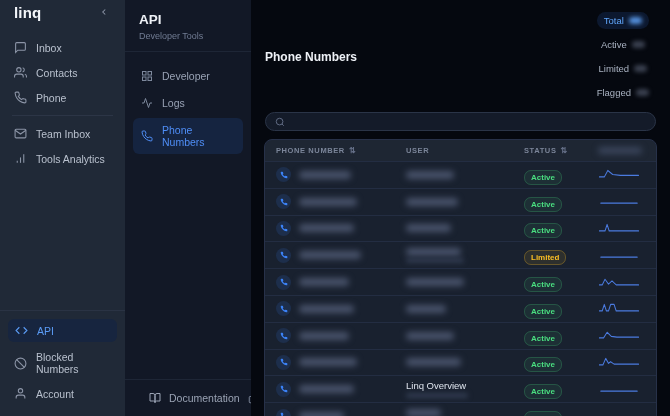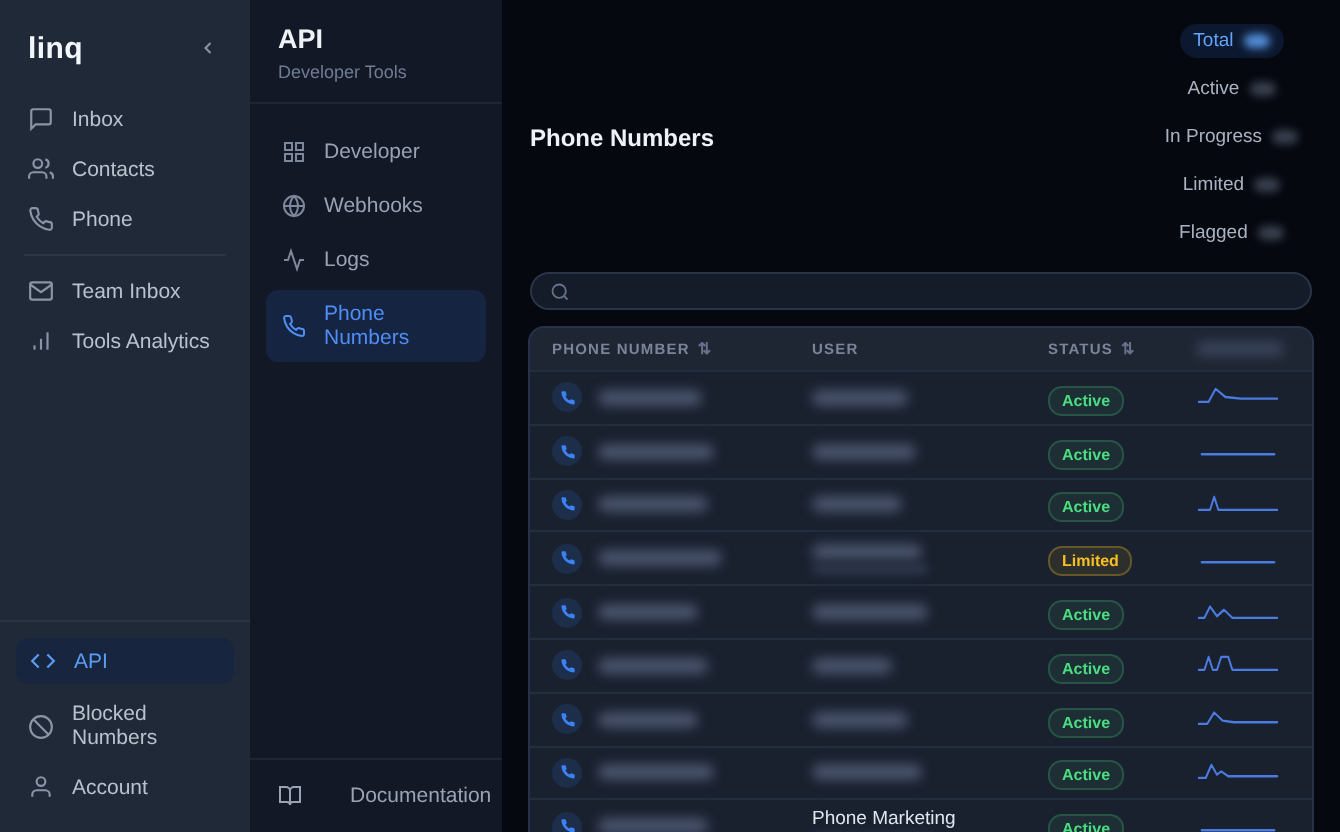--- a/index.html
+++ b/index.html
@@ -10,21 +10,21 @@
     -webkit-font-smoothing:antialiased;
   }
   .icon { display:inline-flex; align-items:center; justify-content:center; flex:0 0 auto; }
   .icon svg { display:block; }
 
   
   .sidebar {
     position:absolute; left:0; top:0; width:125px; height:416px;
     background:#202937; display:flex; flex-direction:column;
   }
-  .logo-row { display:flex; align-items:center; justify-content:space-between; padding:16px 13px 6px 14px; }
+  .logo-row { display:flex; align-items:center; justify-content:space-between; padding:4px 13px 6px 14px; }
   .logo { font-size:15px; font-weight:bold; color:#f3f6fa; letter-spacing:.2px; }
   .collapse-btn { color:#8b94a6; font-size:12px; line-height:1; cursor:pointer; padding:1px 3px; }
   .s-nav { margin-top:8px; }
   .s-item { display:flex; align-items:center; gap:9px; padding:6px 14px; color:#b9c1ce; font-size:10.5px; cursor:pointer; }
   .s-item .icon { color:#8b94a6; }
   .s-divider { height:1px; background:#2c3546; margin:5px 12px; }
   .s-spacer { flex:1; }
   .s-bottom { padding-bottom:10px; }
   .s-bottom .s-divider { margin:0 0 8px 0; background:#2a3344; }
   .s-item.active {
@@ -42,21 +42,21 @@
   .p-title { font-size:13.5px; font-weight:bold; color:#eef1f6; }
   .p-subtitle { font-size:9px; color:#717c93; margin-top:4px; }
   .p-divider { height:1px; background:#1e2636; }
   .p-nav { padding:12px 8px 0 8px; }
   .p-item { display:flex; align-items:center; gap:9px; padding:6px 8px; margin-bottom:3px; border-radius:6px; color:#98a2b4; font-size:10.5px; cursor:pointer; }
   .p-item .icon { color:#7d889c; }
   .p-item.active { background:#152440; color:#4f8ef7; }
   .p-item.active .icon { color:#4f8ef7; }
   .p-spacer { flex:1; }
   .p-footer { border-top:1px solid #1e2636; }
-  .doc-item { display:flex; align-items:flex-end; gap:24px; padding:12px 14px; color:#9aa3b4; font-size:10.5px; cursor:pointer; }
+  .doc-item { display:flex; align-items:flex-end; gap:8px; padding:12px 24px; color:#9aa3b4; font-size:10.5px; cursor:pointer; }
   .doc-item .external { margin-left:auto; color:#8b95a8; }
 
   
   .main { position:absolute; left:251px; top:0; width:419px; height:416px; background:#05080f; }
   .main-header { display:flex; align-items:center; justify-content:space-between; padding:12px 14px 4px 14px; }
   .page-title { font-size:12px; font-weight:bold; color:#eef1f6; }
   .tabs { display:flex; align-items:center; gap:7px;flex-direction:column; }
   .tab { display:flex; align-items:center; gap:5px; padding:3px 7px; border-radius:10px; font-size:9.5px; color:#aab3c2; cursor:pointer; white-space:nowrap; }
   .tab.active { background:rgba(59,130,246,.14); color:#60a5fa; }
   .count-blob { width:13px; height:7px; border-radius:3.5px; background:rgba(122,134,158,.45); filter:blur(2px); }
@@ -227,30 +227,20 @@
               <rect x="14" y="3" width="7" height="7"></rect>
               <rect x="14" y="14" width="7" height="7"></rect>
               <rect x="3" y="14" width="7" height="7"></rect>
             </svg>
         </span>
         <span>Developer</span>
       </div>
       <div class="p-item">
         <span class="icon">
           <svg width="12" height="12" viewBox="0 0 24 24" fill="none" stroke="currentColor" stroke-width="2">
-              <circle cx="12" cy="12" r="10"></circle>
-              <line x1="2" y1="12" x2="22" y2="12"></line>
-              <path d="M12 2a15.3 15.3 0 0 1 4 10 15.3 15.3 0 0 1-4 10 15.3 15.3 0 0 1-4-10 15.3 15.3 0 0 1 4-10z"></path>
-            </svg>
-        </span>
-        <span>Webhooks</span>
-      </div>
-      <div class="p-item">
-        <span class="icon">
-          <svg width="12" height="12" viewBox="0 0 24 24" fill="none" stroke="currentColor" stroke-width="2">
               <polyline points="22 12 18 12 15 21 9 3 6 12 2 12"></polyline>
             </svg>
         </span>
         <span>Logs</span>
       </div>
       <div class="p-item active">
         <span class="icon">
           <svg width="12" height="12" viewBox="0 0 24 24" fill="none" stroke="currentColor" stroke-width="2">
               <path d="M22 16.92v3a2 2 0 0 1-2.18 2 19.79 19.79 0 0 1-8.63-3.07 19.5 19.5 0 0 1-6-6A19.79 19.79 0 0 1 2.12 4.18 2 2 0 0 1 4.11 2h3a2 2 0 0 1 2 1.72c.13.96.36 1.9.7 2.81a2 2 0 0 1-.45 2.11L8.09 9.91a16 16 0 0 0 6 6l1.27-1.27a2 2 0 0 1 2.11-.45c.91.34 1.85.57 2.81.7A2 2 0 0 1 22 16.92z"></path>
             </svg>
@@ -286,24 +276,20 @@
   <div class="tab active">
     <span class="tab-label">Total</span>
     <span class="count-blob"></span>
   </div>
 
   <div class="tab">
     <span class="tab-label">Active</span>
     <span class="count-blob"></span>
   </div>
 
-  <div class="tab">
-    <span class="tab-label">In Progress</span>
-    <span class="count-blob"></span>
-  </div>
 
   <div class="tab">
     <span class="tab-label">Limited</span>
     <span class="count-blob"></span>
   </div>
 
   <div class="tab">
     <span class="tab-label">Flagged</span>
     <span class="count-blob"></span>
   </div>
@@ -518,21 +504,21 @@
   <div class="t-row">
     <div class="phone-cell">
       <span class="phone-badge">
         <svg width="8" height="8" viewBox="0 0 24 24" fill="currentColor">
                   <path d="M22 16.92v3a2 2 0 0 1-2.18 2 19.79 19.79 0 0 1-8.63-3.07 19.5 19.5 0 0 1-6-6A19.79 19.79 0 0 1 2.12 4.18 2 2 0 0 1 4.11 2h3a2 2 0 0 1 2 1.72c.13.96.36 1.9.7 2.81a2 2 0 0 1-.45 2.11L8.09 9.91a16 16 0 0 0 6 6l1.27-1.27a2 2 0 0 1 2.11-.45c.91.34 1.85.57 2.81.7A2 2 0 0 1 22 16.92z"></path>
                 </svg>
       </span>
       <span class="blob phone-blob" style="width: 55px;"></span>
     </div>
     <div class="user-cell">
-              <div class="user-name">Phone Marketing</div>
+              <div class="user-name">Linq Overview</div>
               <div class="sub-blob" style="width: 62px;"></div>
             </div>
     <div>
       <span class="status-pill green">Active</span>
     </div>
     <div class="spark-cell">
       <svg width="42" height="13" viewBox="0 0 60 16" preserveAspectRatio="none">
                 <polyline points="4,10 56,10"></polyline>
               </svg>
     </div>

